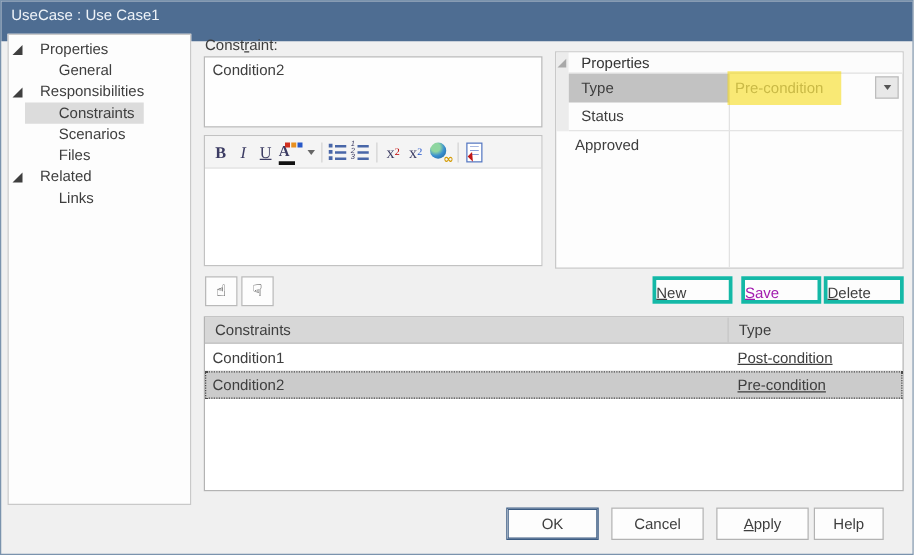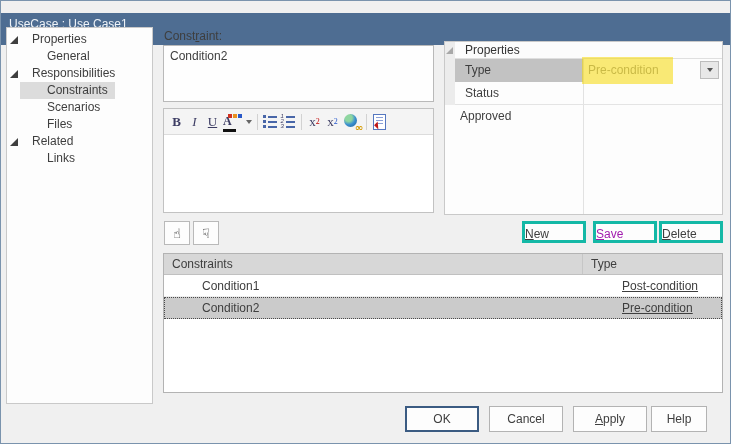--- a/index.html
+++ b/index.html
@@ -5,21 +5,21 @@
   html,body{margin:0;padding:0;background:#d8d8d8;}
   *{box-sizing:border-box;}
   #dialog{
     position:relative;width:731px;height:444px;overflow:hidden;
     background:#f0f0f0;
     font-family:"Liberation Sans","DejaVu Sans",sans-serif;
     font-size:12px;color:#3e3e3e;
     border:1px solid #7a93ad;
   }
   
-  .titlebar{position:absolute;left:0;top:12px;width:731px;height:32px;
+  .titlebar{position:absolute;left:0;top:0;width:731px;height:32px;
     background:var(--titlebar-bg,#4e6d92);color:var(--titlebar-fg,#eef3f8);
     line-height:22px;padding-left:8px;font-size:12px;}
   
   .tree{position:absolute;left:5px;top:26px;width:147px;height:377px;
     background:#fdfdfd;border:1px solid #c9c9c9;padding-top:3px;}
   .tree-row{height:17px;line-height:17px;display:flex;align-items:center;cursor:default;}
   .tree-row.group{padding-left:3px;}
   .tree-row.child{padding-left:13px;}
   .tri{width:0;height:0;border-bottom:8px solid #3f3f3f;border-left:8px solid transparent;margin-right:6px;}
   .group .lbl{margin-left:0;}
@@ -107,21 +107,21 @@
   #btn-new{left:521px;top:220px;width:64px;}
   #btn-save{left:592px;top:220px;width:64px;}
   #btn-delete{left:658px;top:220px;width:64px;}
   
   .ctable{position:absolute;left:162px;top:252px;width:560px;height:140px;
     background:#fff;border:1px solid #b3b3b3;}
   .thead{height:21px;background:#d7d7d7;border-bottom:1px solid #c0c0c0;display:flex;position:relative;}
   .thead .c1{width:418px;line-height:21px;padding-left:8px;}
   .thead .c2{flex:1;line-height:21px;padding-left:8px;border-left:1px solid #c6c6c6;}
   .trow{height:22px;display:flex;border-bottom:1px solid #eeeeee;}
-  .trow .c1{width:418px;line-height:22px;padding-left:6px;margin-left:32px;}
+  .trow .c1{width:418px;line-height:22px;padding-left:6px;}
   .trow .c2{flex:1;line-height:22px;padding-left:8px;text-decoration:underline;}
   .trow.selected{background:#cbcbcb;outline:1px dotted #4a4a4a;outline-offset:-1px;border-bottom-color:#cbcbcb;}
   
   .dbtn{position:absolute;top:405px;height:26px;background:#fdfdfd;border:1px solid #b3b3b3;
     text-align:center;line-height:24px;cursor:default;}
   #btn-ok{left:404px;width:74px;border:1px solid #3b5b82;box-shadow:inset 0 0 0 1px #3b5b82;}
   #btn-cancel{left:488px;width:74px;}
   #btn-apply{left:572px;width:74px;}
   #btn-help{left:650px;width:56px;}
   u{text-decoration:underline;}

